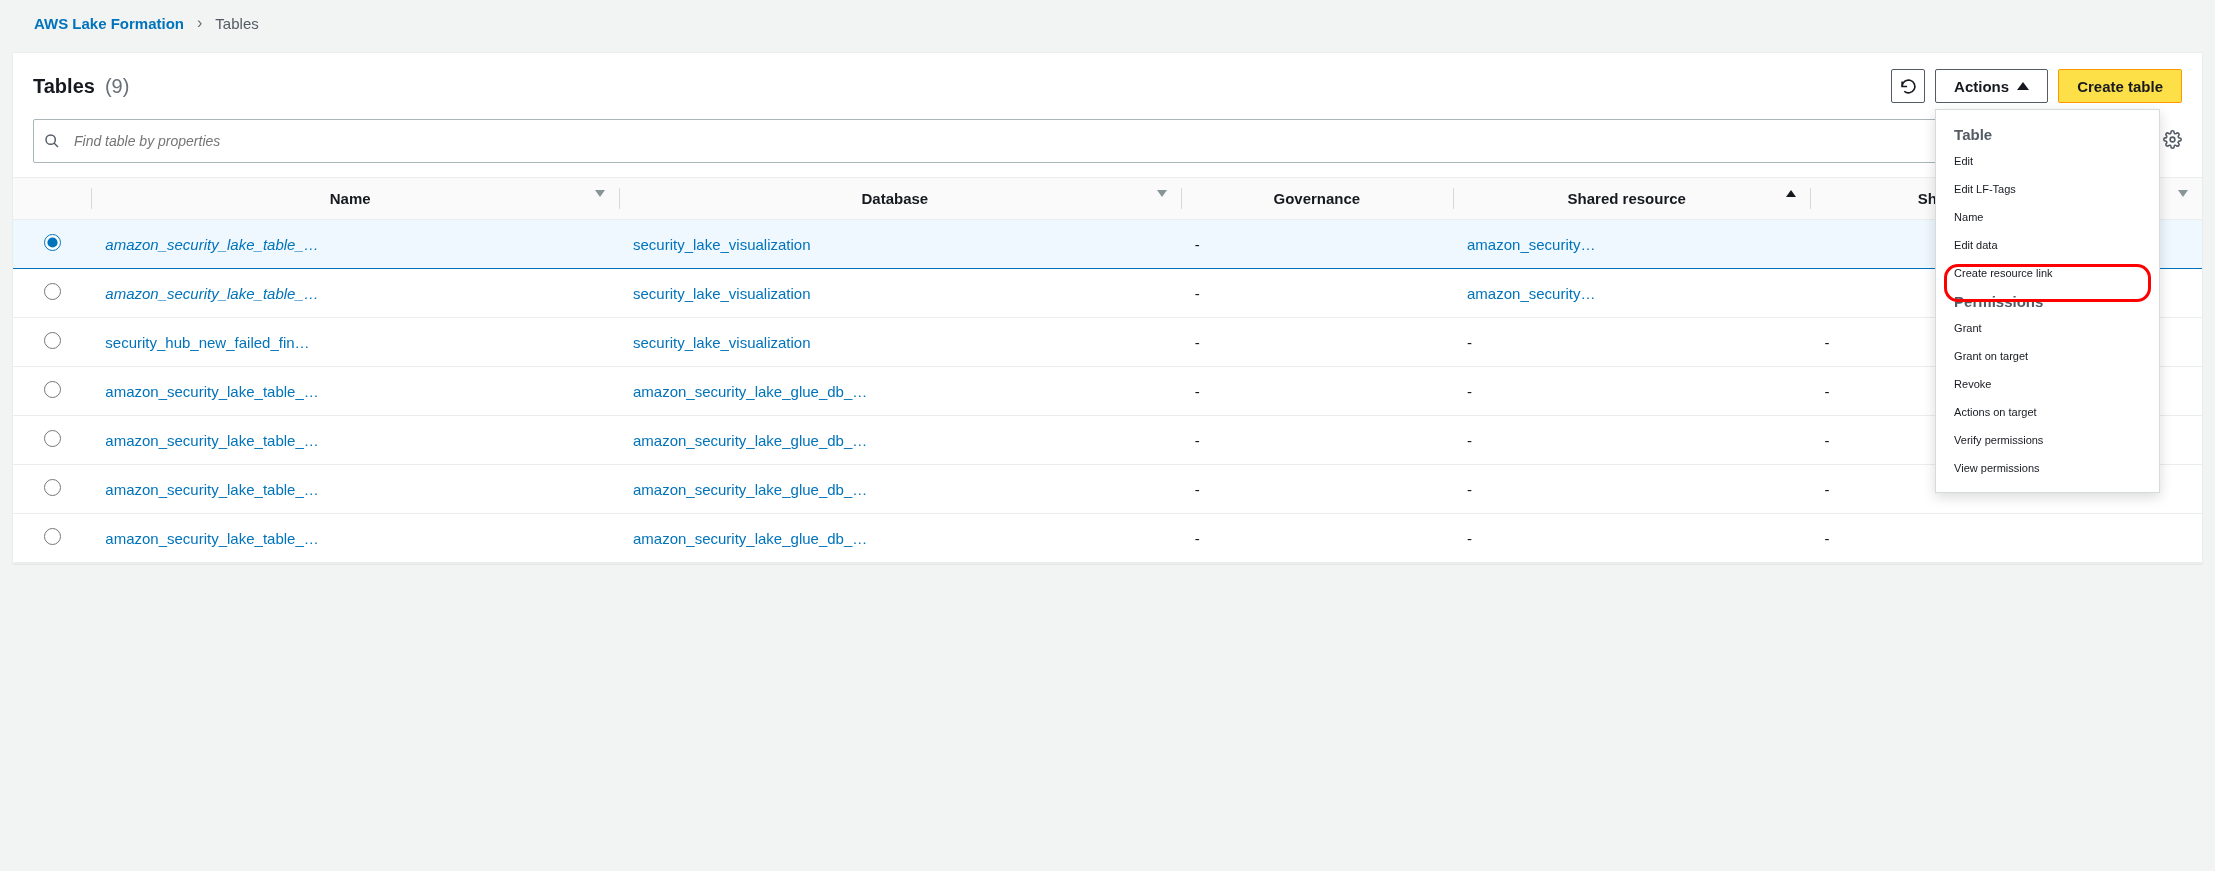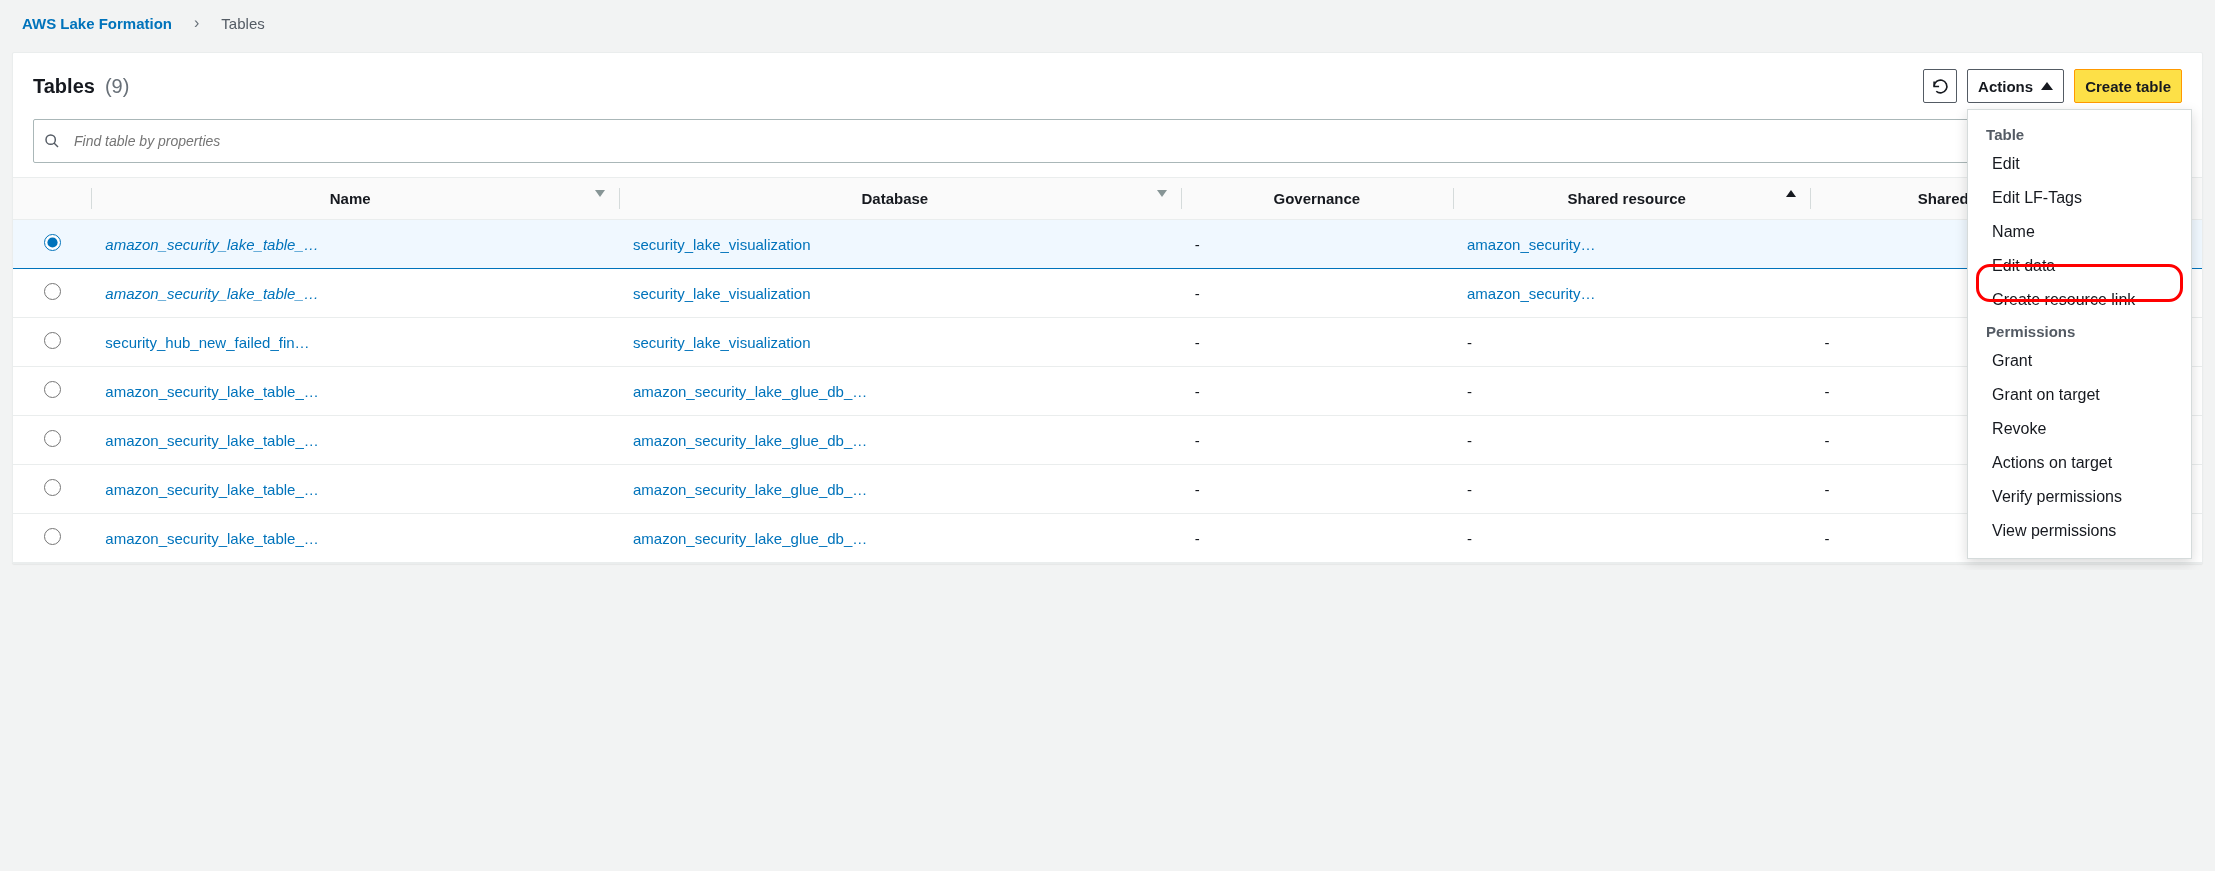--- a/index.html
+++ b/index.html
@@ -3,24 +3,24 @@
 <meta charset="utf-8">
 <style>
   * { box-sizing: border-box; margin: 0; padding: 0; }
   body {
     font-family: "Amazon Ember", "Helvetica Neue", Arial, sans-serif;
     background: #f2f3f3;
     color: #16191f;
     font-size: 14px;
   }
   .breadcrumb {
-    padding: 14px 22px;
+    padding: 14px 34px;
     display: flex;
     align-items: center;
-    gap: 22px;
+    gap: 13px;
     font-size: 15px;
   }
   .breadcrumb a { color: #0073bb; text-decoration: none; font-weight: 600; }
   .breadcrumb .sep { color: #687078; font-size: 16px; }
   .breadcrumb .current { color: #545b64; font-weight: 500; }
 
   .panel {
     background: #fff;
     border: 1px solid #eaeded;
     margin: 6px 12px;
@@ -33,21 +33,21 @@
     padding: 16px 20px 8px 20px;
     gap: 10px;
   }
   .panel-title { font-size: 20px; font-weight: 700; }
   .panel-count { font-size: 20px; color: #687078; font-weight: 400; }
   .panel-actions { margin-left: auto; display: flex; gap: 10px; align-items: center; position: relative; }
 
   .btn {
     border: 1px solid #545b64;
     background: #fff;
-    padding: 6px 10px;
+    padding: 6px 18px;
     font-size: 15px;
     font-weight: 700;
     border-radius: 2px;
     cursor: pointer;
     color: #16191f;
     display: inline-flex;
     align-items: center;
     gap: 8px;
     height: 34px;
   }
@@ -134,22 +134,22 @@
     z-index: 50;
     padding: 10px 0;
   }
   .dropdown .dd-heading {
     padding: 6px 18px 4px;
     font-weight: 700;
     color: #545b64;
     font-size: 15px;
   }
   .dropdown .dd-item {
-    padding: 8px 24px;
-    font-size: 16px;
+    padding: 8px 18px;
+    font-size: 11px;
     cursor: pointer;
     color: #16191f;
   }
   .highlight-oval {
     position: absolute;
     border: 3px solid #ff0000;
     border-radius: 14px;
     left: 8px; right: 8px;
     height: 38px;
     top: 154px;

